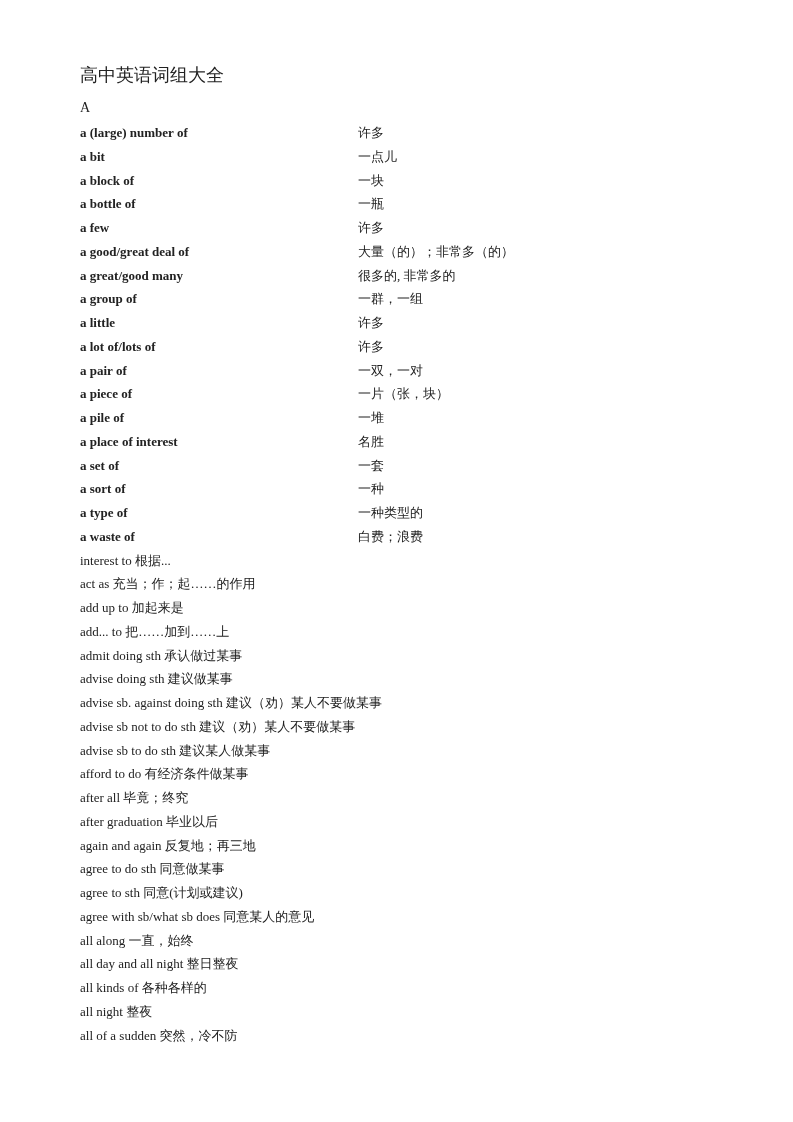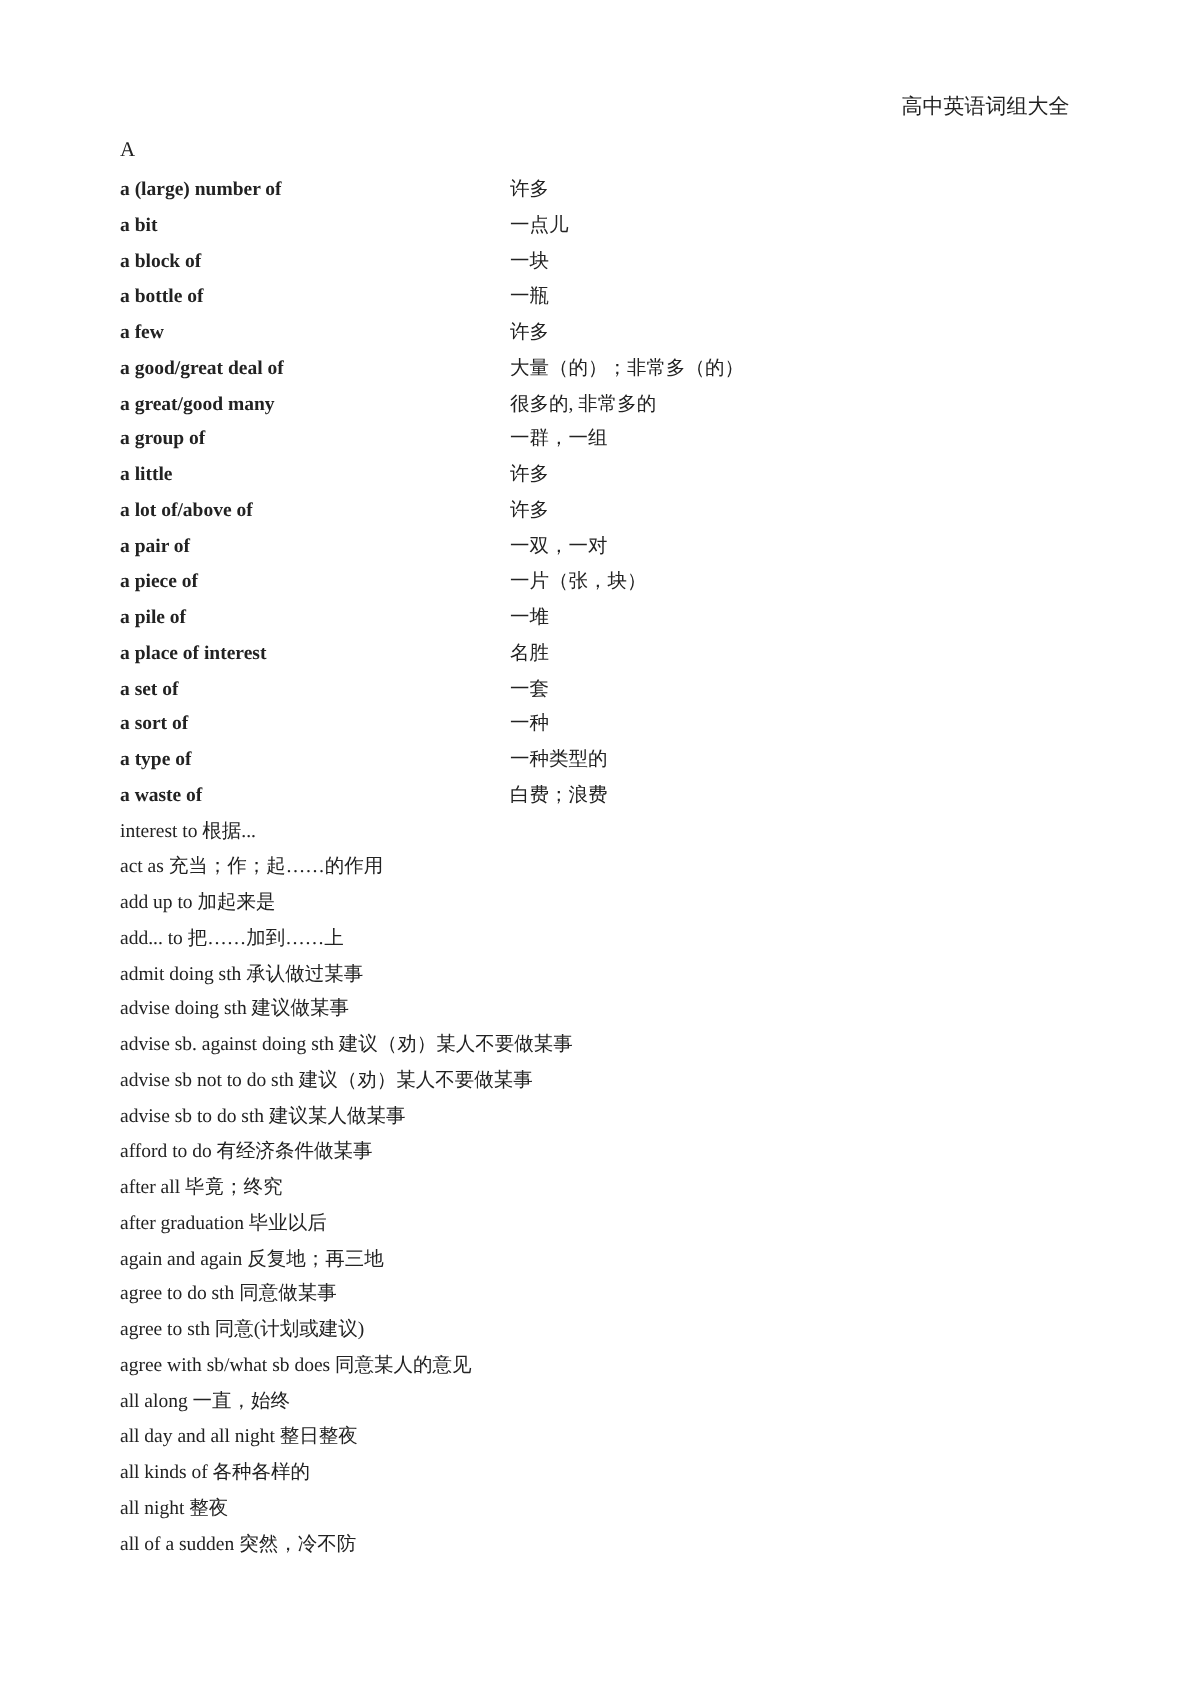--- a/index.html
+++ b/index.html
@@ -9,40 +9,40 @@
     }
     body {
       background: #fff;
       font-family: "SimSun", "宋体", serif;
       font-size: 13px;
       color: #222;
       padding: 60px 80px;
       line-height: 1.75;
     }
     .page-title {
-      font-size: 14px;
+      font-size: 18px;
       margin-bottom: 4px;
-      text-align: right;
     }
     .section-header {
       font-size: 14px;
       margin-bottom: 2px;
     }
     .entry {
       display: flex;
       flex-wrap: nowrap;
       margin-bottom: 1px;
     }
     .entry-phrase {
       min-width: 260px;
       flex-shrink: 0;
       font-weight: bold;
     }
     .entry-meaning {
       flex: 1;
+      margin-left: 18px;
     }
   </style>
 </head>
 <body>
 
 <p class="page-title">高中英语词组大全</p>
 <p class="section-header">A</p>
 
 <div id="entries-container">
     <div class="entry">
@@ -75,21 +75,21 @@
     </div>
     <div class="entry">
       <span class="entry-phrase">a group of</span>
       <span class="entry-meaning">一群，一组</span>
     </div>
     <div class="entry">
       <span class="entry-phrase">a little</span>
       <span class="entry-meaning">许多</span>
     </div>
     <div class="entry">
-      <span class="entry-phrase">a lot of/above of</span>
+      <span class="entry-phrase">a lot of/lots of</span>
       <span class="entry-meaning">许多</span>
     </div>
     <div class="entry">
       <span class="entry-phrase">a pair of</span>
       <span class="entry-meaning">一双，一对</span>
     </div>
     <div class="entry">
       <span class="entry-phrase">a piece of</span>
       <span class="entry-meaning">一片（张，块）</span>
     </div>

